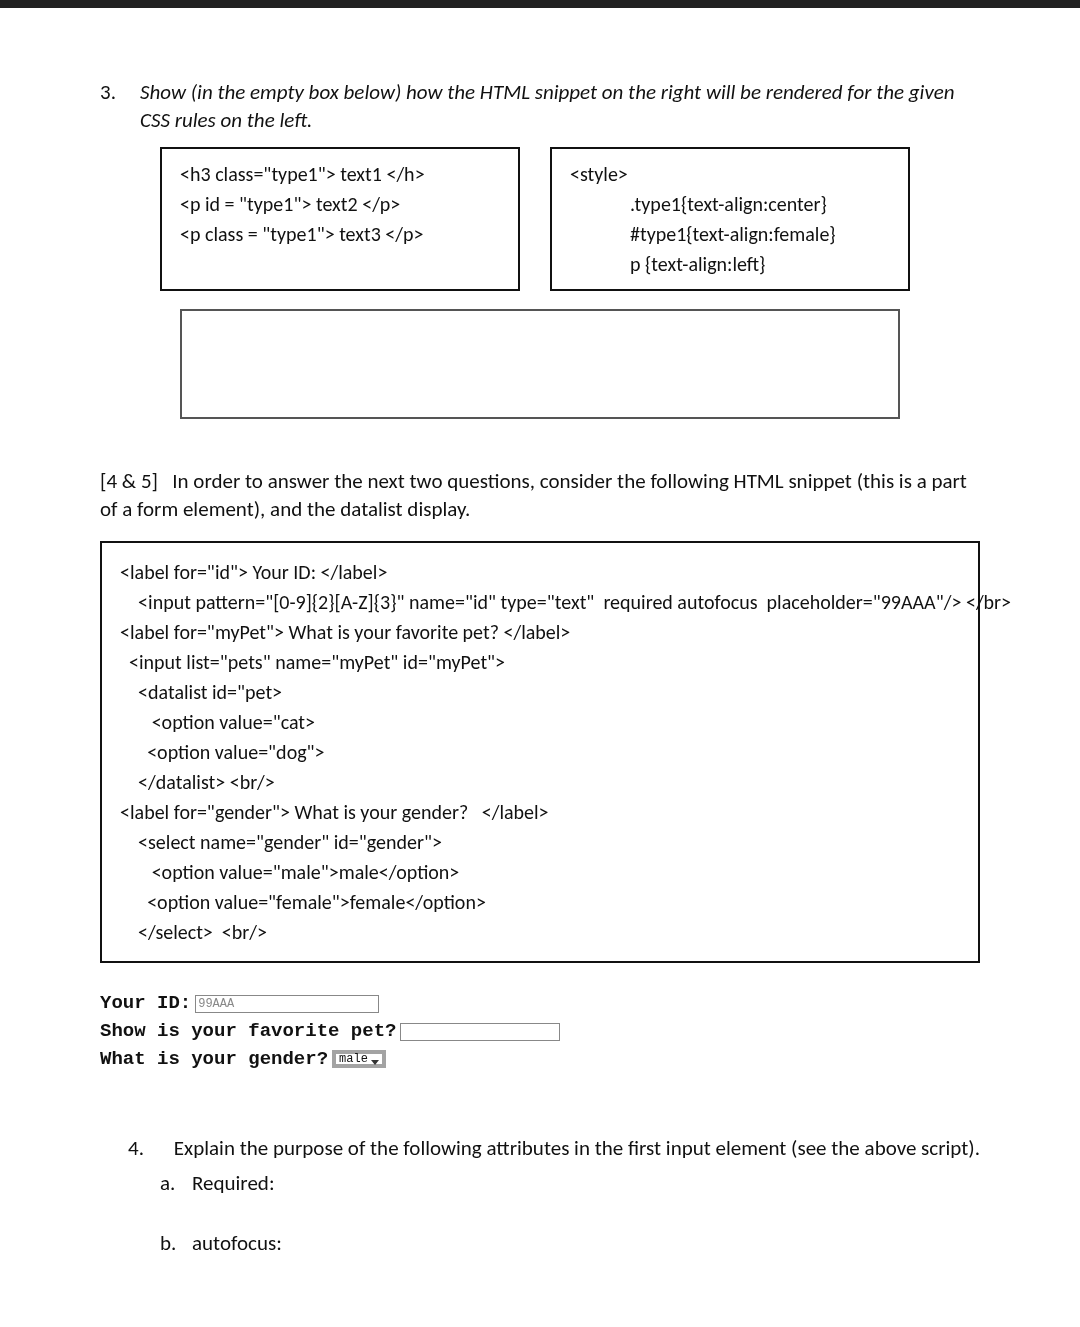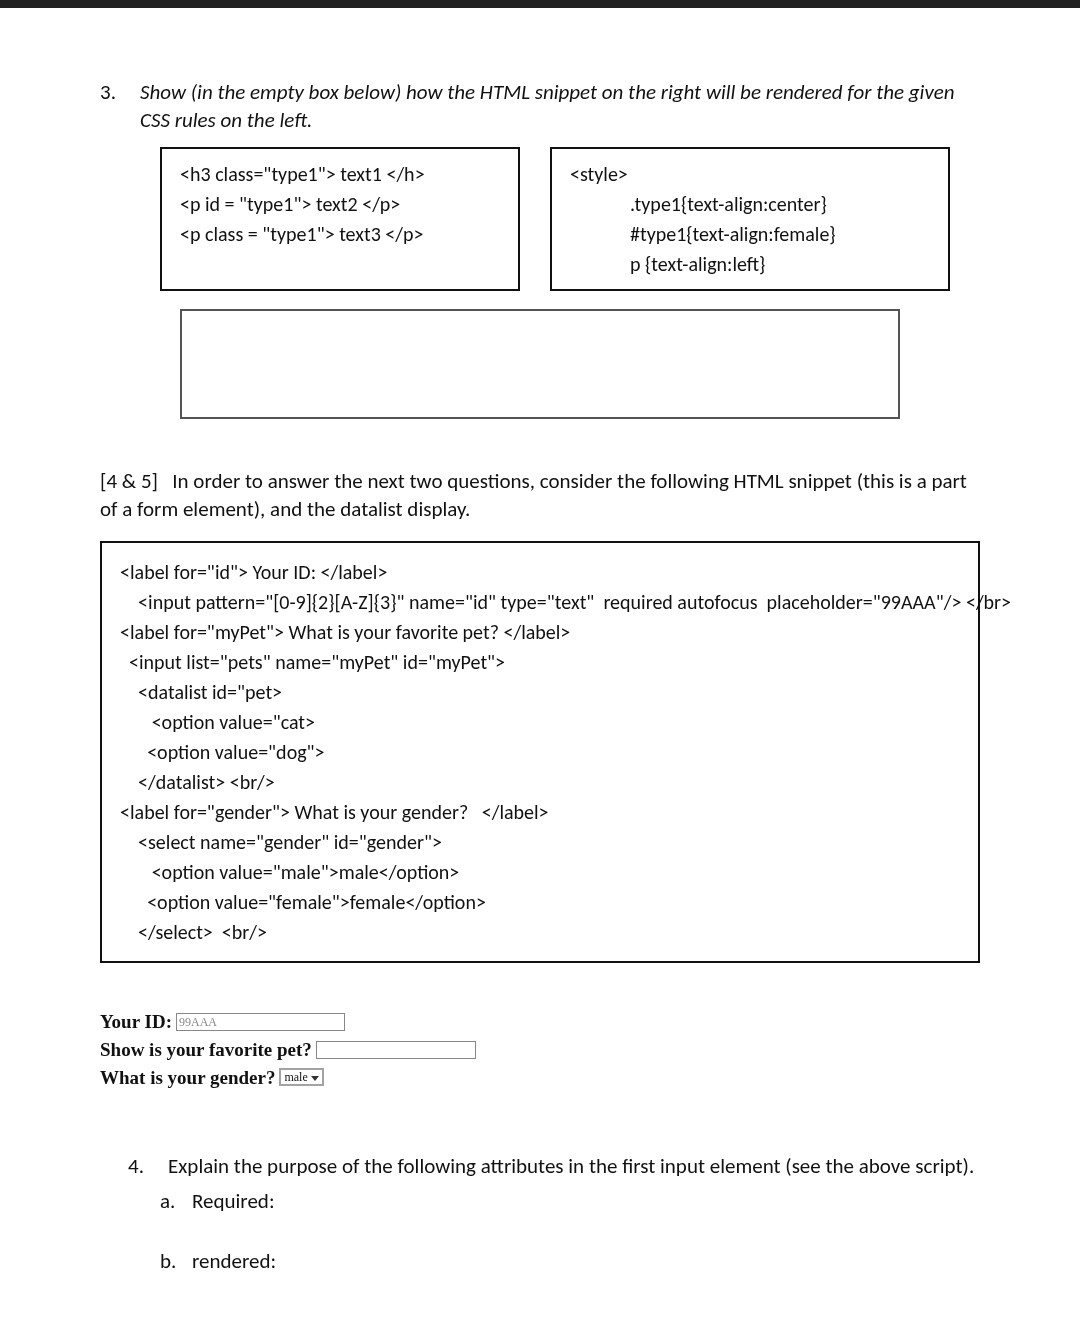--- a/index.html
+++ b/index.html
@@ -26,58 +26,58 @@
     margin-top: 12px;
     margin-left: 60px;
   }
   .box {
     border: 2px solid #111;
     padding: 10px 18px;
     font-size: 20px;
     line-height: 1.5;
   }
   .box-left { width: 360px; }
-  .box-right { width: 400px; }
+  .box-right { width: 360px; }
   .css-indent { padding-left: 60px; }
   .answer-box {
     border: 2px solid #555;
     height: 110px;
     width: 720px;
     margin: 18px 0 0 80px;
   }
   .q45 { margin-top: 48px; }
   .code-box {
     border: 2px solid #111;
     padding: 14px 18px;
     margin-top: 18px;
     font-size: 20px;
     line-height: 1.5;
     white-space: pre;
     font-family: Calibri, "Segoe UI", Arial, sans-serif;
   }
   .form-render {
-    margin-top: 46px;
-    font-family: Liberation Serif, serif;
+    margin-top: 28px;
+    font-family: Liberation Mono, monospace;
     font-size: 19px;
   }
   .form-render .row { display: flex; align-items: center; gap: 4px; margin-bottom: 2px; }
   .form-render .lbl { font-weight: bold; }
   .f-input {
     border: 1px solid #888;
     height: 18px;
     font-size: 12px;
     padding: 0 2px;
     color: #888;
     display: inline-flex;
     align-items: center;
   }
-  .f-input.id { width: 169px; }
+  .f-input.id { width: 184px; }
   .f-input.pet { width: 160px; }
   .f-select {
-    border: 2px solid #a3a3a3;
+    border: 4px solid #a3a3a3;
     height: 18px;
     font-size: 12px;
     padding: 0 14px 0 3px;
     display: inline-flex;
     align-items: center;
     position: relative;
     color: #111;
   }
   .f-select::after {
     content: "";
@@ -85,21 +85,21 @@
     right: 3px;
     top: 6px;
     width: 0; height: 0;
     border-left: 4px solid transparent;
     border-right: 4px solid transparent;
     border-top: 5px solid #333;
   }
   .q4 { margin-top: 62px; }
   .q4-row { display: flex; }
   .q4-num { width: 40px; flex: 0 0 40px; margin-left: 28px; }
-  .q4-text { flex: 1; }
+  .q4-text { flex: 1; text-align: right; }
   .subitems { margin-left: 60px; margin-top: 6px; }
   .subitem { display: flex; margin-bottom: 32px; }
   .sub-letter { width: 32px; flex: 0 0 32px; }
 </style>
 </head>
 <body>
 
 <div class="topbar"></div>
 
 <div class="page">
@@ -164,19 +164,19 @@
       <div class="q4-num">4.</div>
       <div class="q4-text">Explain the purpose of the following attributes in the first input element (see the above script).</div>
     </div>
     <div class="subitems">
       <div class="subitem">
         <span class="sub-letter">a.</span>
         <span>Required:</span>
       </div>
       <div class="subitem">
         <span class="sub-letter">b.</span>
-        <span>rendered:</span>
+        <span>autofocus:</span>
       </div>
 
     </div>
   </div>
 
 </div>
 
 </body></html>

